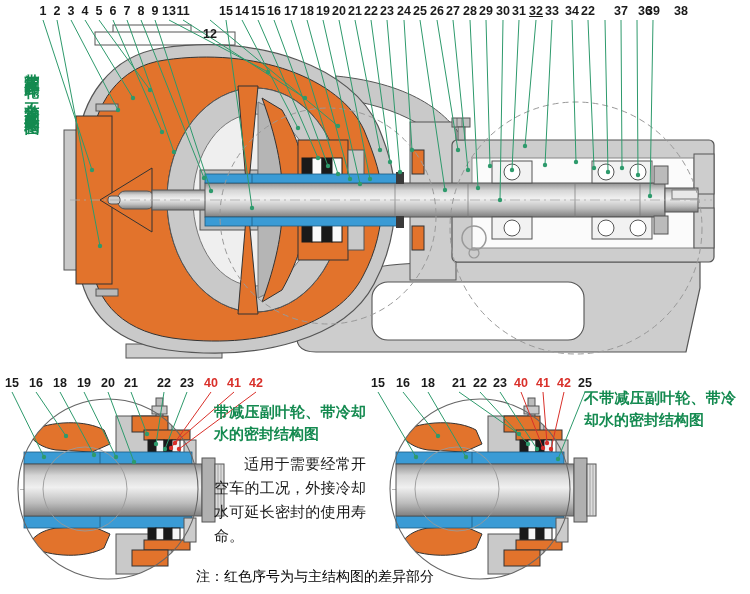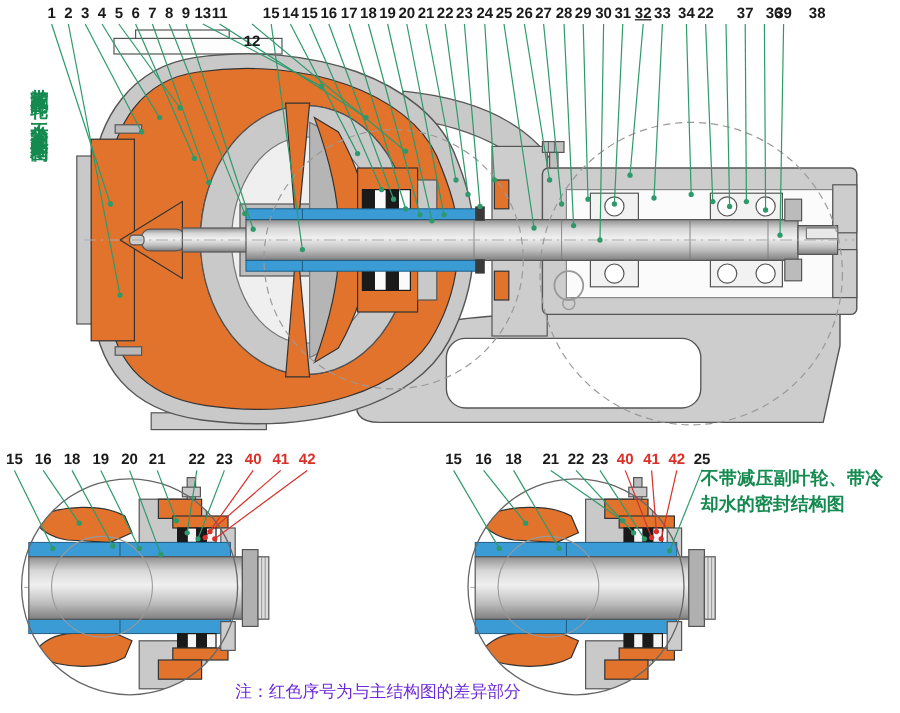--- a/index.html
+++ b/index.html
@@ -9,21 +9,21 @@
   .pn{position:absolute;transform:translateX(-50%);font-size:12.5px;font-weight:bold;
       color:#1a1a1a;white-space:nowrap;line-height:1;}
   .pn.red{color:#d9302a;}
   .v-caption{position:absolute;left:22px;top:62px;writing-mode:vertical-rl;text-orientation:upright;
       font-size:15px;font-weight:bold;color:#148a50;letter-spacing:2px;}
   .detail-text{position:absolute;width:152px;}
   .detail-text.left{left:214px;top:401px;}
   .detail-text.right{left:584px;top:389px;font-family:Liberation Mono, monospace;}
   .detail-title{font-size:15px;font-weight:bold;color:#148a50;line-height:1.45;text-align:justify;}
   .detail-desc{font-size:15px;color:#1a1a1a;line-height:1.62;text-indent:2em;text-align:justify;margin-top:7px;}
-  .note{position:absolute;left:196px;top:568px;font-size:14px;color:#6d28d9;white-space:nowrap;}
+  .note{position:absolute;left:196px;top:568px;font-size:14px;color:#000000;white-space:nowrap;}
 </style>
 </head>
 <body>
 
 <div class="page">
 
 <svg width="750" height="594" viewBox="0 0 750 594">
   <defs>
     <linearGradient id="shaftGrad" x1="0" y1="0" x2="0" y2="1">
       <stop offset="0" stop-color="#8f8f8f"></stop>
@@ -393,20 +393,24 @@
       <span class="pn" style="left: 480px; top: 377px;">22</span>
       <span class="pn" style="left: 500px; top: 377px;">23</span>
       <span class="pn red" style="left: 521px; top: 377px;">40</span>
       <span class="pn red" style="left: 543px; top: 377px;">41</span>
       <span class="pn red" style="left: 564px; top: 377px;">42</span>
       <span class="pn" style="left: 585px; top: 377px;">25</span>
     </div>
 
 <div class="v-caption">带减压副叶轮、不带冷却水的泵结构图</div>
 
+<div class="detail-text left">
+  <div class="detail-title">带减压副叶轮、带冷却水的密封结构图</div>
+  <div class="detail-desc">适用于需要经常开空车的工况，外接冷却水可延长密封的使用寿命。</div>
+</div>
 
 <div class="detail-text right">
   <div class="detail-title">不带减压副叶轮、带冷却水的密封结构图</div>
 </div>
 
 <div class="note">注：红色序号为与主结构图的差异部分</div>
 
 </div>
 
 </body></html>

